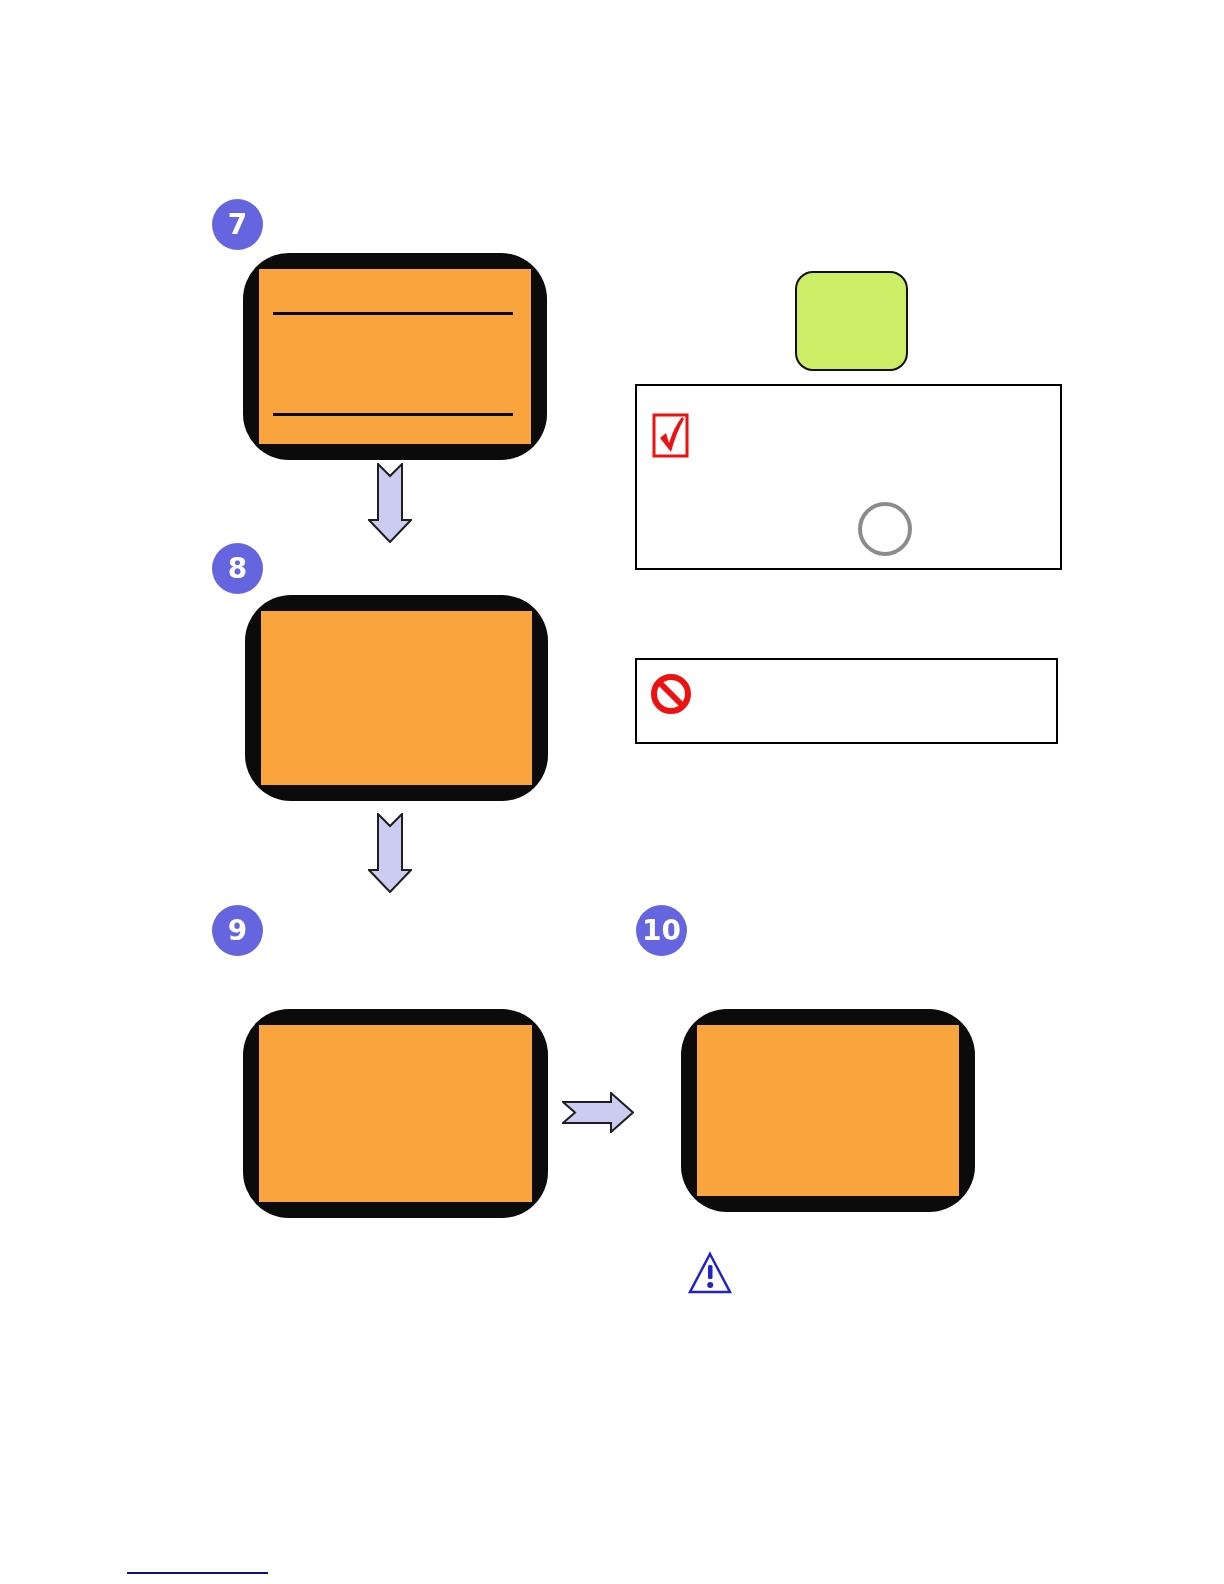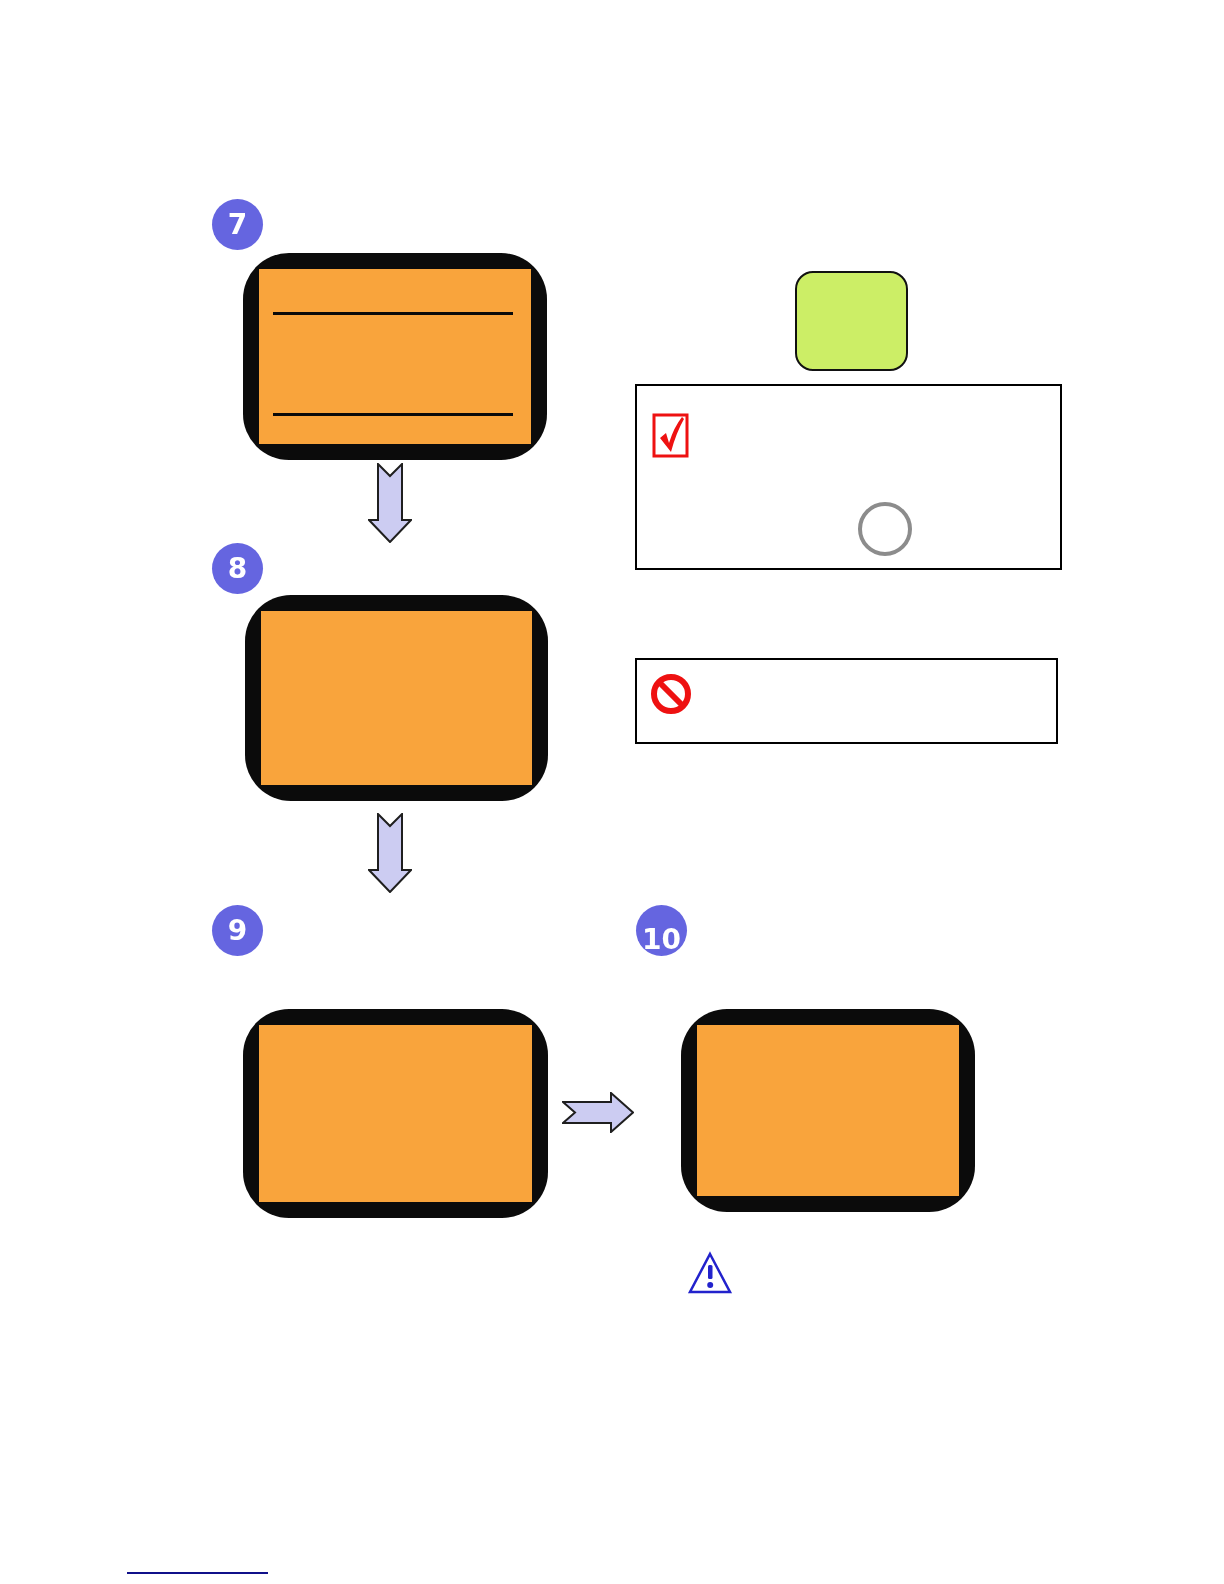--- a/index.html
+++ b/index.html
@@ -118,21 +118,21 @@
     </svg>
   </div>
 
   <div class="badge" style="left:212px; top:905px;">
     <span>9</span>
   </div>
   <div class="screen" style="left:243px; top:1009px; width:305px; height:209px;">
     <div class="screen-inner"></div>
   </div>
 
-  <div class="badge" style="left:636px; top:905px;align-items:flex-end;">
+  <div class="badge" style="left:636px; top:905px;">
     <span>10</span>
   </div>
   <div class="screen" style="left:681px; top:1009px; width:294px; height:203px;">
     <div class="screen-inner"></div>
   </div>
 
   <svg class="arrow" style="left:562px; top:1092px;" width="72" height="41" viewBox="0 0 72 41">
     <path d="M1,10 L49,10 L49,1 L71,20.5 L49,40 L49,31 L1,31 L13,20.5 Z" fill="#CCCCF2" stroke="#1F1F1F" stroke-width="2" stroke-linejoin="miter"></path>
   </svg>
 

